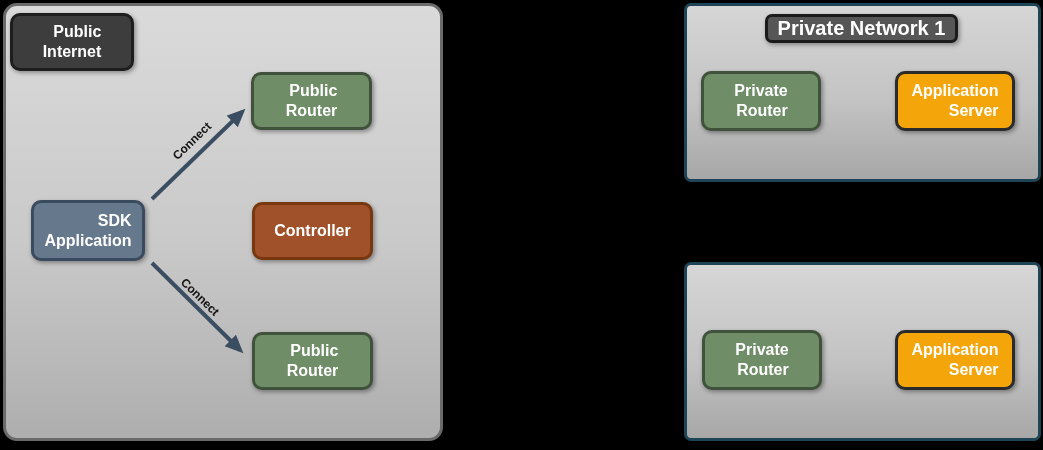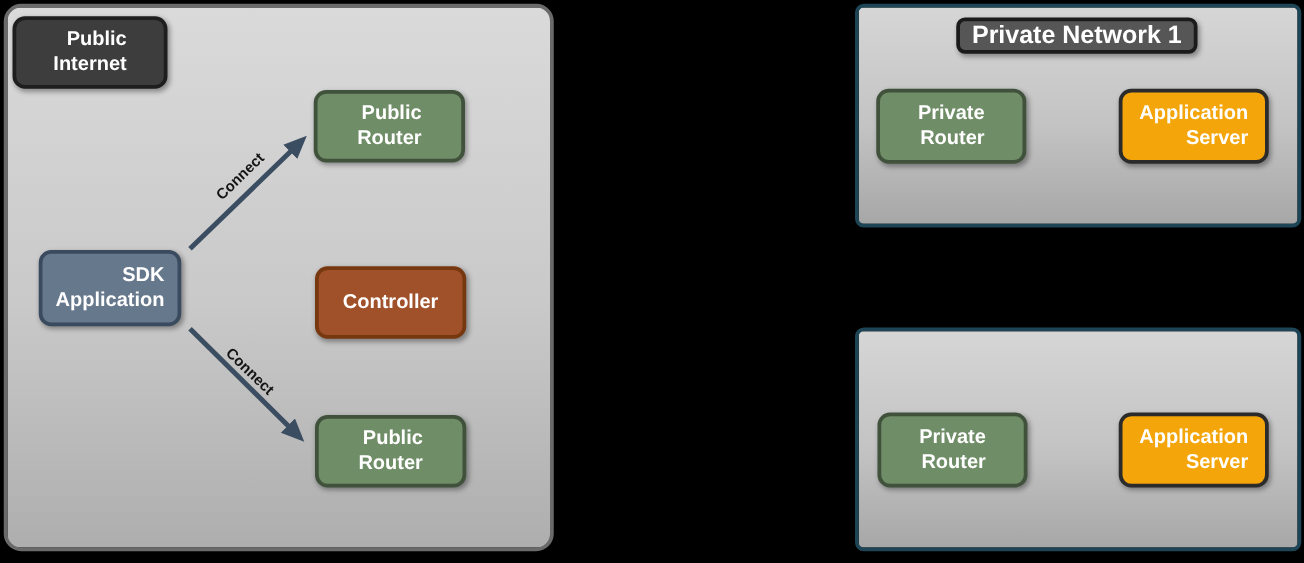--- a/index.html
+++ b/index.html
@@ -95,21 +95,21 @@
 
   <div class="abs node node-dark" style="left:10px; top:13px; width:124px; height:58px;">Public
 Internet</div>
 
   <div class="abs node node-green" style="left:251px; top:72px; width:121px; height:58px;">Public
 Router</div>
 
   <div class="abs node node-slate" style="left:31px; top:200px; width:114px; height:61px;">SDK
 Application</div>
 
-  <div class="abs node node-rust" style="left:252px; top:202px; width:121px; height:58px;margin-top:11px;">Controller</div>
+  <div class="abs node node-rust" style="left:252px; top:202px; width:121px; height:58px;">Controller</div>
 
   <div class="abs node node-green" style="left:252px; top:332px; width:121px; height:58px;">Public
 Router</div>
 
   <div class="abs network" style="left:684px; top:3px; width:357px; height:179px;"></div>
   <div class="abs net-title" style="left:765px; top:14px; width:193px; height:29px;">Private Network 1</div>
   <div class="abs node node-green" style="left:701px; top:71px; width:120px; height:60px;">Private
 Router</div>
   <div class="abs node node-orange" style="left:895px; top:71px; width:120px; height:60px;">Application
 Server</div>

